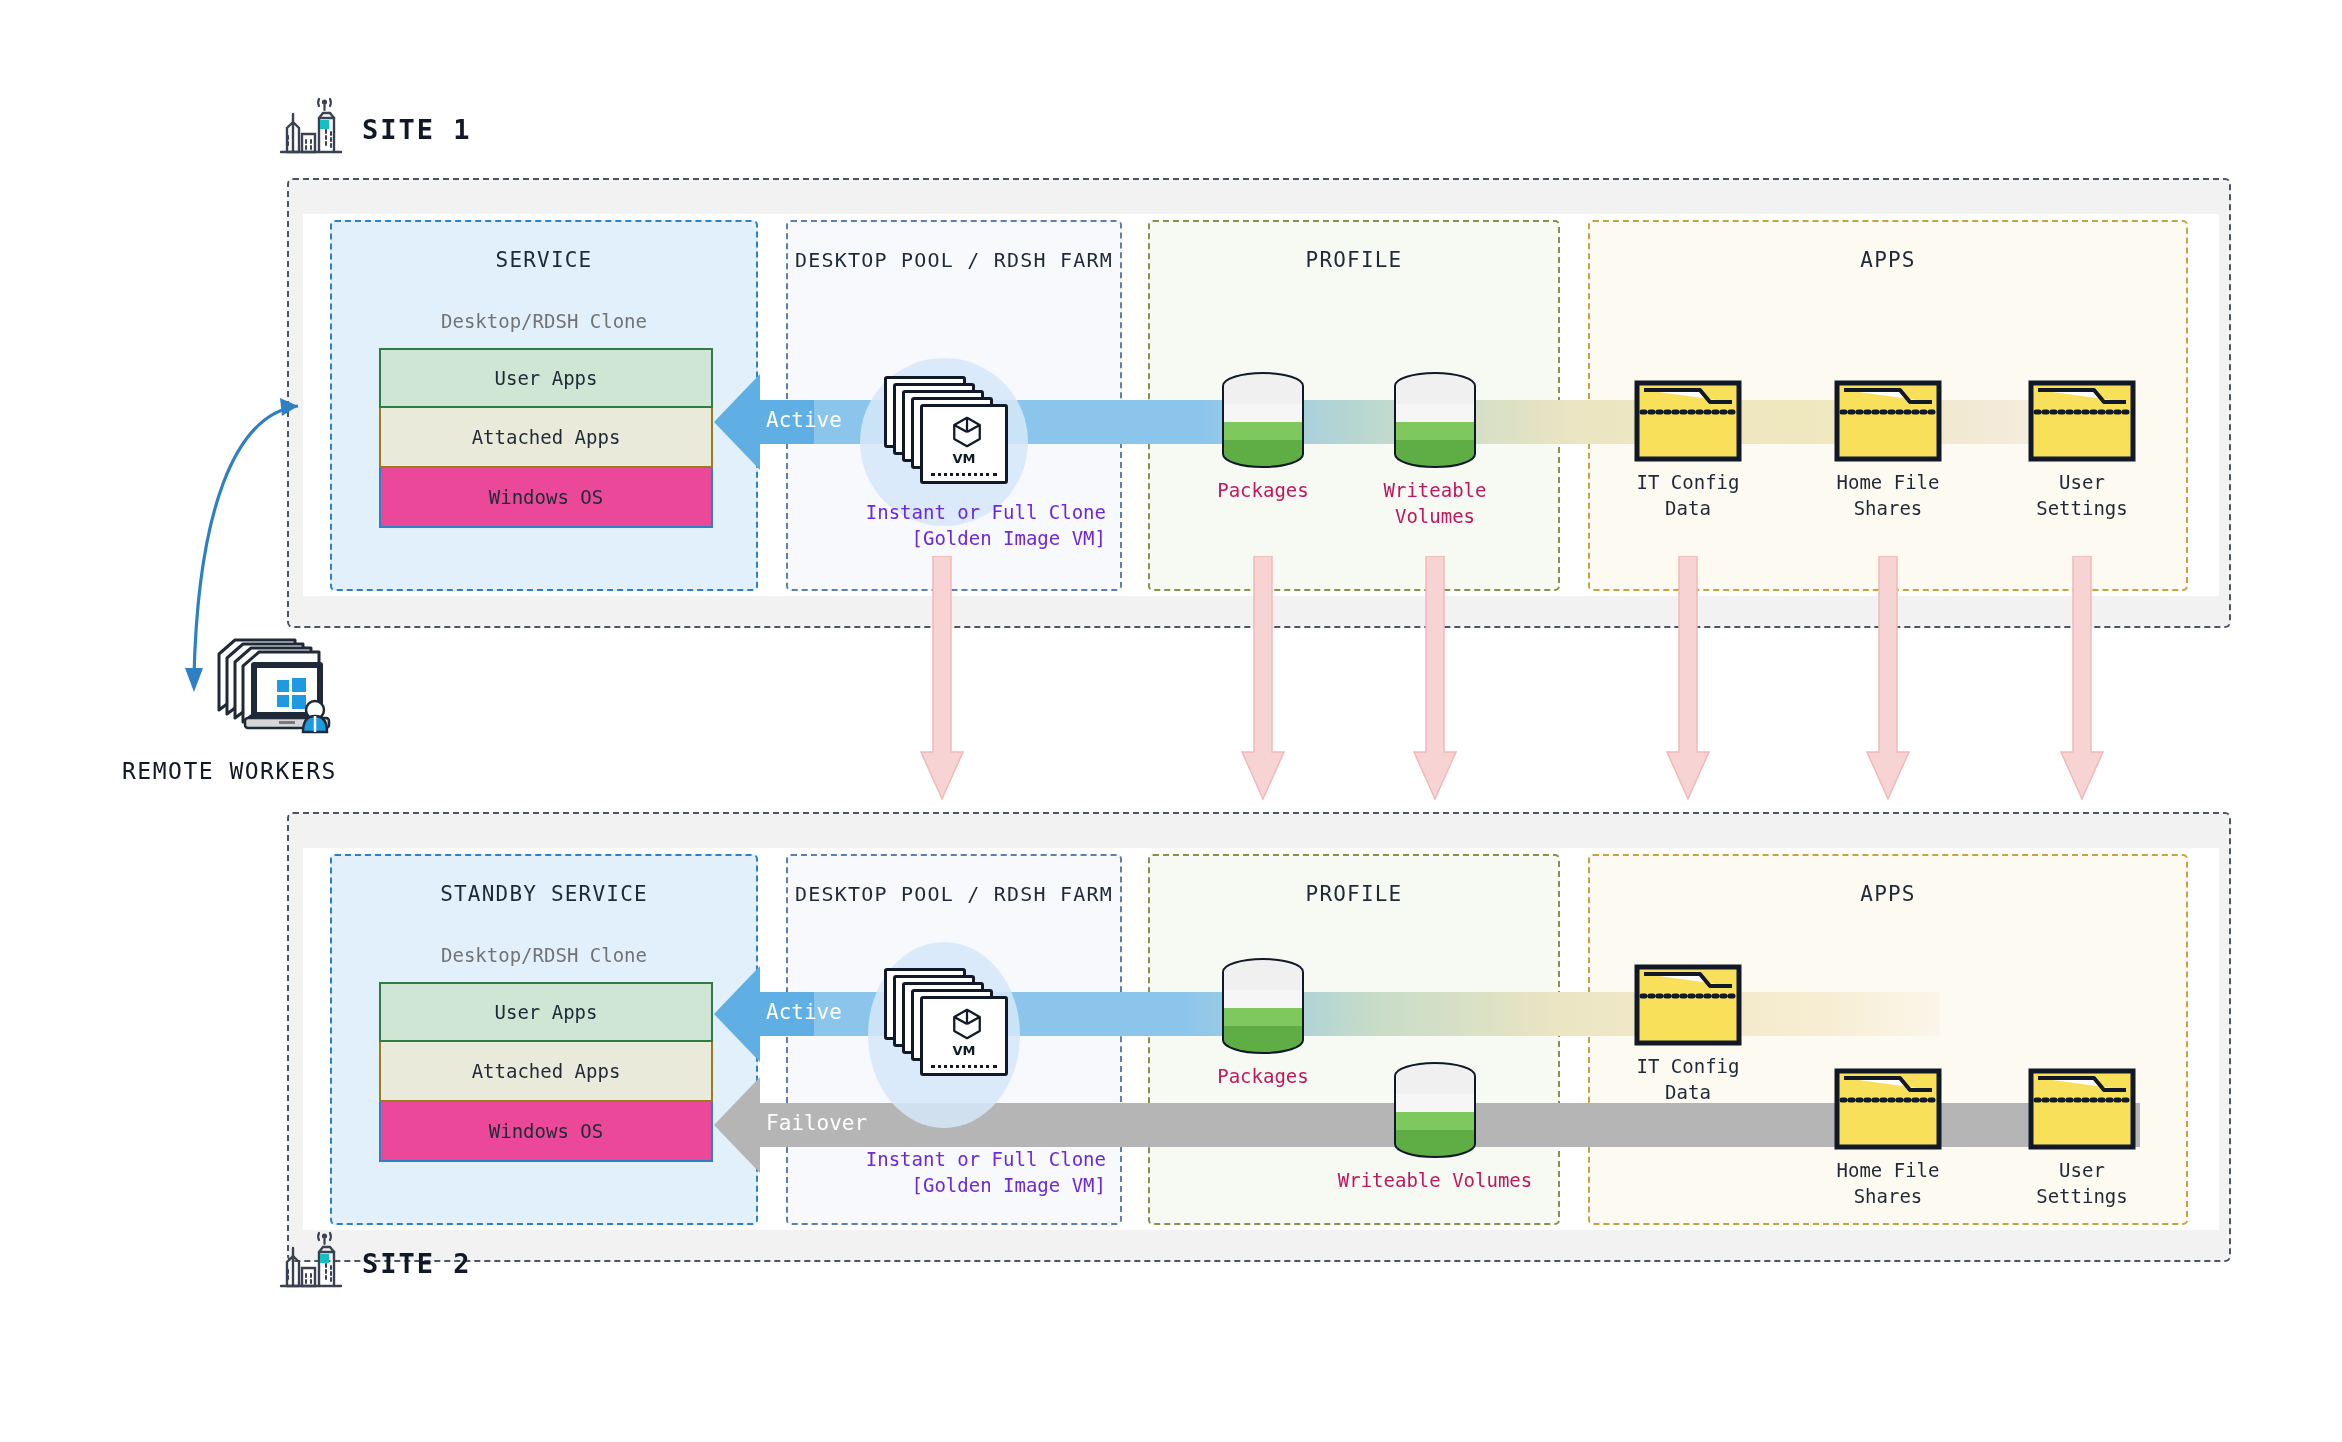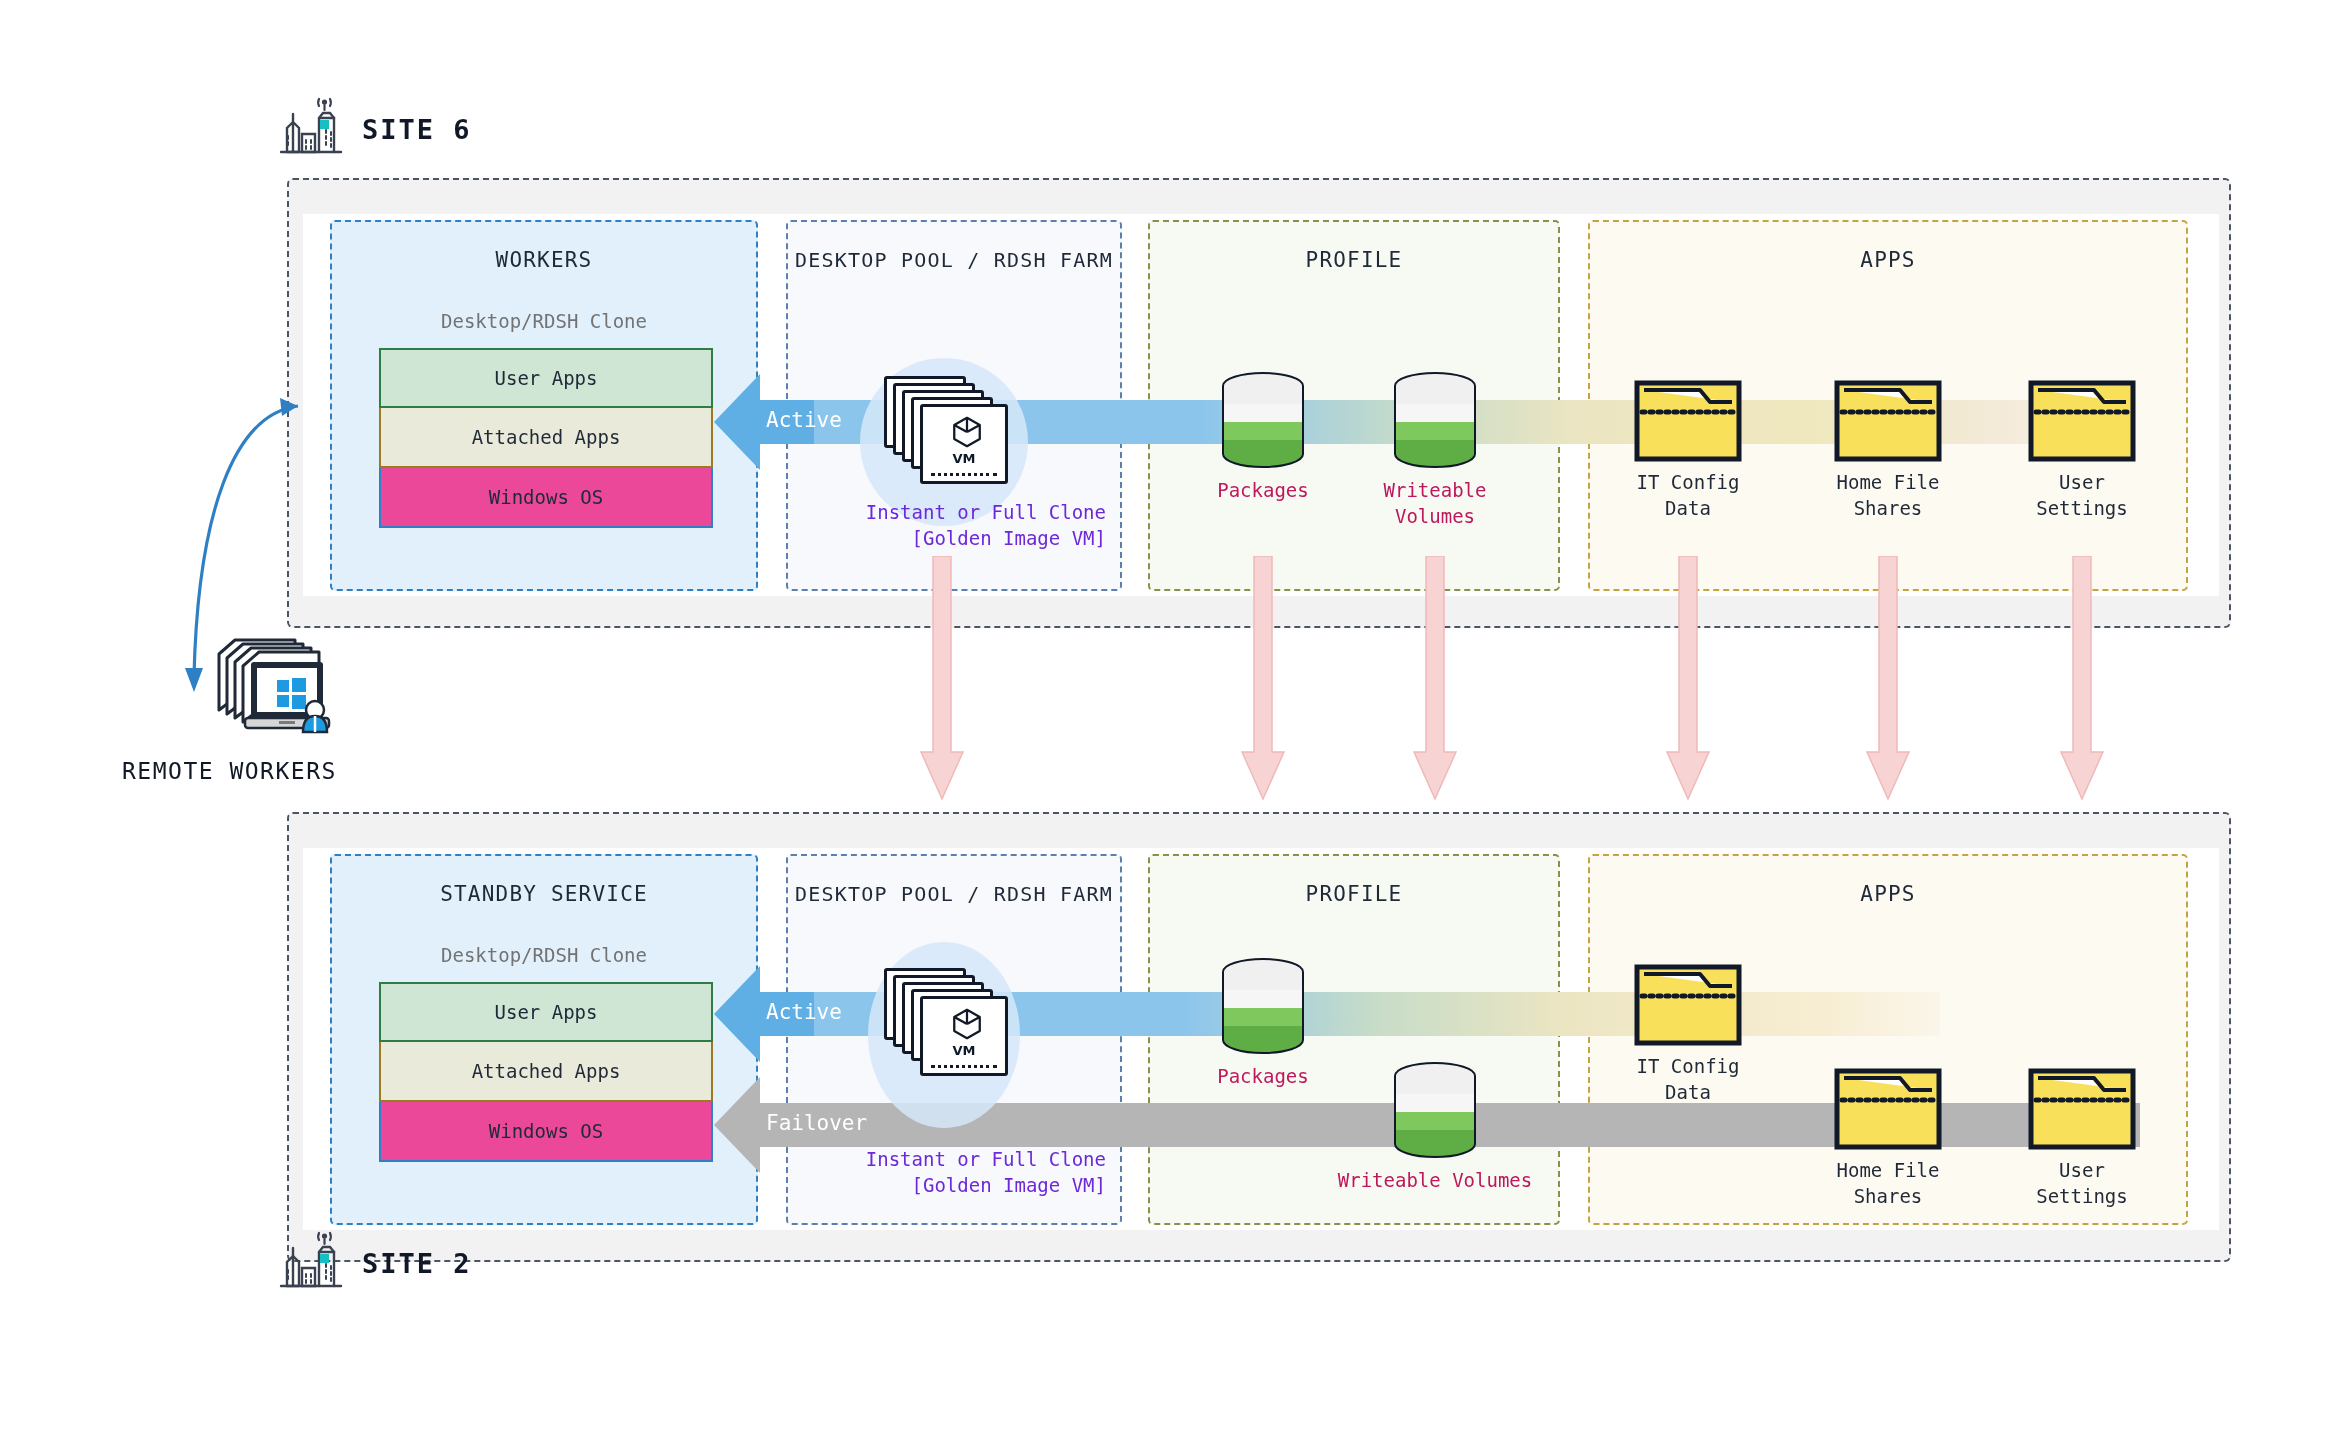--- a/index.html
+++ b/index.html
@@ -153,29 +153,29 @@
         </g>
         <rect x="44" y="24" width="9" height="9" fill="#17bfc4"></rect>
         <g fill="none" stroke="#3a4150" stroke-width="2.2" stroke-linecap="round">
           <path d="M48.5 14 v-5"></path>
           <circle cx="48.5" cy="6" r="2.6" fill="#3a4150" stroke="none"></circle>
           <path d="M43 3 a8 8 0 0 0 0 7"></path>
           <path d="M54 3 a8 8 0 0 1 0 7"></path>
         </g>
       </svg>
     </span>
-    <span class="txt">SITE 6</span>
+    <span class="txt">SITE 1</span>
   </div>
 
   <div class="site-frame" style="left:287px; top:178px; width:1944px; height:450px;">
     <div class="site-inner" style="left:14px; top:34px; width:1916px; height:382px;"></div>
   </div>
 
   <div class="panel p-service" style="left:330px; top:220px; width:428px; height:371px;">
-    <div class="ptitle">WORKERS</div>
+    <div class="ptitle">SERVICE</div>
     <div class="clone-label" style="top:88px;">Desktop/RDSH Clone</div>
     <div class="stack" style="left:47px; top:126px; width:334px;">
       <div class="stack-row row-user" style="height:60px;">User Apps</div>
       <div class="stack-row row-att" style="height:60px;">Attached Apps</div>
       <div class="stack-row row-win" style="height:60px;">Windows OS</div>
     </div>
   </div>
 
   <div class="panel p-pool" style="left:786px; top:220px; width:336px; height:371px;">
     <div class="ptitle" style="font-size:20px;">DESKTOP POOL / RDSH FARM</div>

